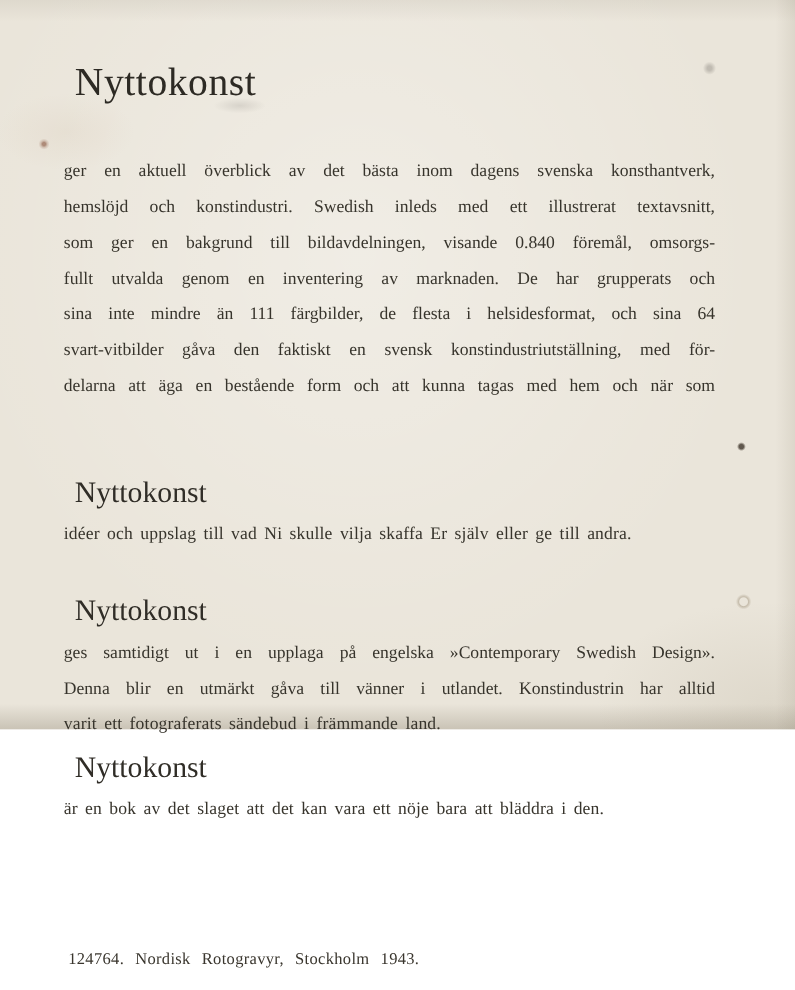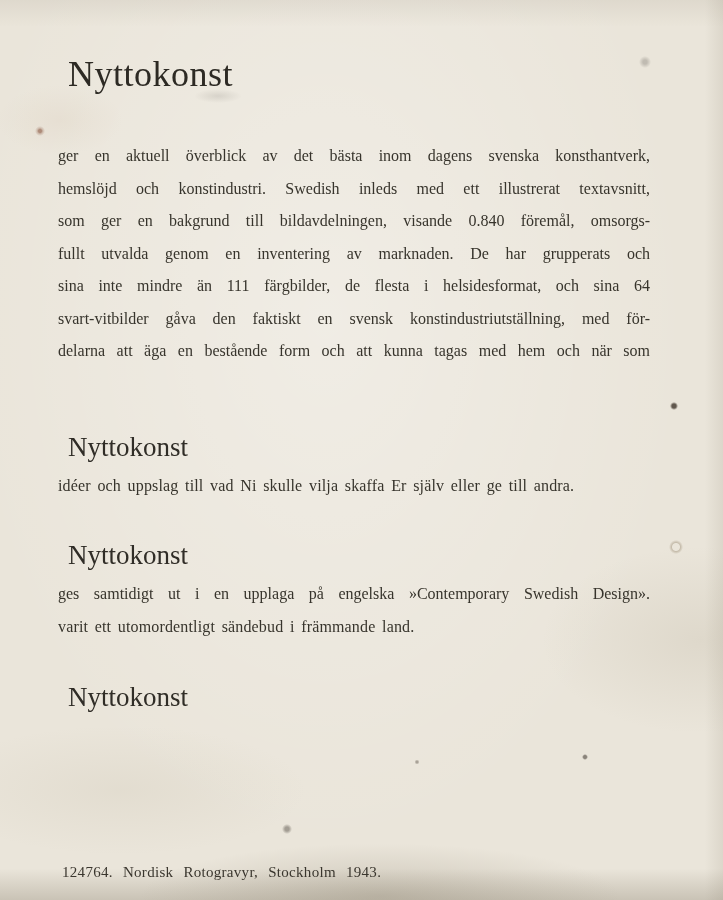--- a/index.html
+++ b/index.html
@@ -6,21 +6,21 @@
     margin: 0;
     padding: 0;
     width: 723px;
     height: 900px;
     overflow: hidden;
     font-family: "Liberation Serif", serif;
   }
   .page {
     position: relative;
     width: 723px;
-    height: 900px;
+    height: 663px;
     color: #37342c;
     background:
       
       radial-gradient(circle at 40px 131px, rgba(125,68,44,0.55) 0 1.5px, rgba(125,68,44,0.22) 3px, rgba(0,0,0,0) 5px),
       radial-gradient(circle at 674px 406px, rgba(58,48,38,0.78) 0 2px, rgba(0,0,0,0) 4px),
       radial-gradient(circle at 676px 547px, rgba(0,0,0,0) 0 3.5px, rgba(140,124,98,0.38) 4.5px, rgba(0,0,0,0) 7px),
       radial-gradient(circle at 585px 757px, rgba(60,52,44,0.55) 0 1.5px, rgba(0,0,0,0) 3px),
       radial-gradient(circle at 417px 762px, rgba(70,60,50,0.4) 0 1px, rgba(0,0,0,0) 2.5px),
       radial-gradient(circle at 287px 829px, rgba(75,68,60,0.45) 0 2px, rgba(0,0,0,0) 5px),
       radial-gradient(circle at 645px 62px, rgba(95,90,84,0.30) 0 2px, rgba(0,0,0,0) 6px),
@@ -100,20 +100,24 @@
   </div>
 
   <h2 class="abs heading" style="top:432px">Nyttokonst</h2>
   <div class="abs para" style="top:470px">
     <div class="line">idéer och uppslag till vad Ni skulle vilja skaffa Er själv eller ge till andra.</div>
   </div>
 
   <h2 class="abs heading" style="top:540px">Nyttokonst</h2>
   <div class="abs para" style="top:578px">
     <div class="line just">ges samtidigt ut i en upplaga på engelska »Contemporary Swedish Design».</div>
-    <div class="line">varit ett utomordentligt sändebud i främmande land.</div>
+    <div class="line just">Denna blir en utmärkt gåva till vänner i utlandet. Konstindustrin har alltid</div>
+    <div class="line">varit ett fotograferats sändebud i främmande land.</div>
   </div>
 
   <h2 class="abs heading" style="top:682px">Nyttokonst</h2>
+  <div class="abs para" style="top:720px">
+    <div class="line">är en bok av det slaget att det kan vara ett nöje bara att bläddra i den.</div>
+  </div>
 
   <div class="abs footer">124764. Nordisk Rotogravyr, Stockholm 1943.</div>
 
 </div>
 
 </body></html>

